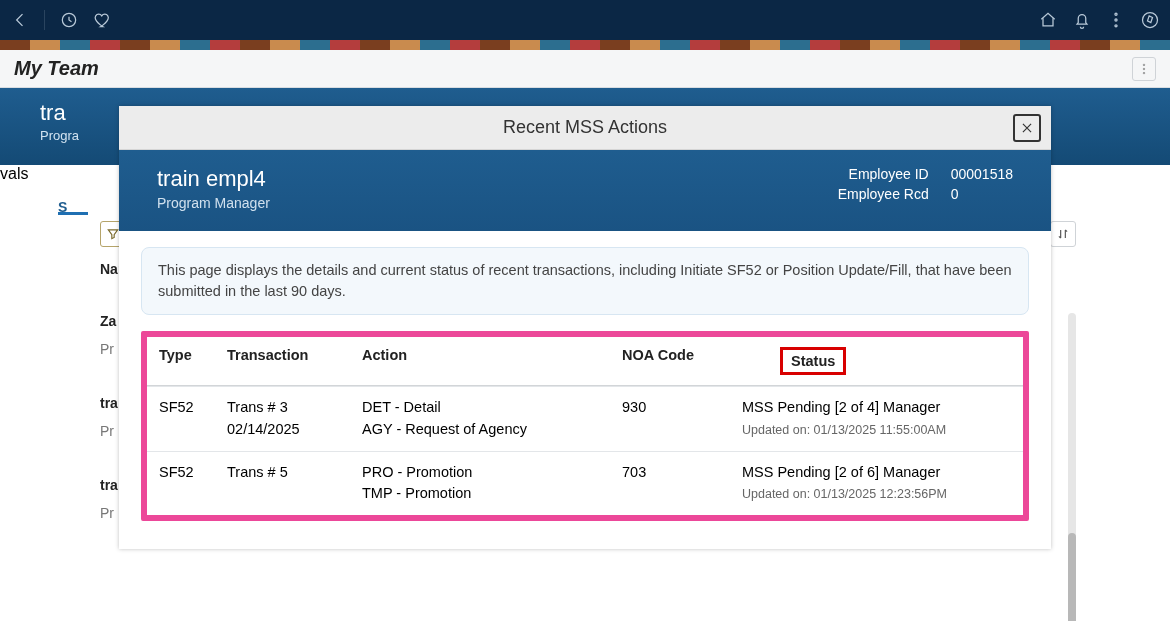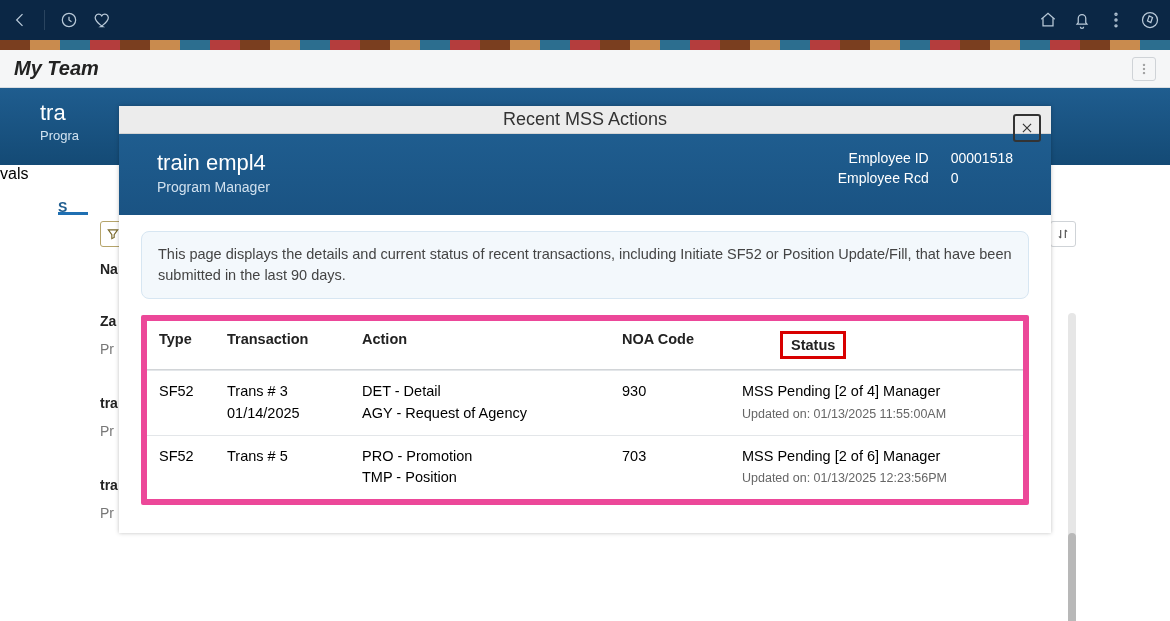--- a/index.html
+++ b/index.html
@@ -33,21 +33,21 @@
   .list-col { position:absolute; left:100px; top:78px; font-size:14px; font-weight:700; color:#222; }
   .row-peek { position:absolute; left:100px; font-size:14px; color:#222; }
   .row-peek.bold { font-weight:700; }
   .row-peek.grey { color:#777; }
   .scrollbar { position:absolute; right:94px; top:130px; width:8px; height:460px; background:#e6e6e6; border-radius:4px; }
   .scrollbar .thumb { position:absolute; top:220px; width:8px; height:130px; background:#b8b8b8; border-radius:4px; }
 
   
   .overlay { position: fixed; left:0; top:0; right:0; bottom:0; display:flex; align-items:flex-start; justify-content:center; pointer-events:none; }
   .modal { margin-top: 106px; width: 932px; background:#fff; box-shadow: 0 0 4px rgba(0,0,0,.25); pointer-events:auto; }
-  .modal-header { height: 28px; background:#ececec; border-bottom:1px solid #d5d5d5; display:flex; align-items:center; justify-content:center; position:relative; }
+  .modal-header { height: 44px; background:#ececec; border-bottom:1px solid #d5d5d5; display:flex; align-items:center; justify-content:center; position:relative; }
   .modal-header .t { font-size: 18px; color:#333; }
   .close { position:absolute; right:10px; top:8px; width:28px; height:28px; border:2px solid #333; border-radius:3px; display:flex; align-items:center; justify-content:center; stroke:#333; stroke-width:2; cursor:pointer; }
   .modal-banner { background: linear-gradient(180deg,#1f5d8f,#1a5383); color:#fff; padding: 16px 38px 20px; display:flex; }
   .modal-banner .l { flex:1; }
   .modal-banner .l .n { font-size:22px; font-weight:400; }
   .modal-banner .l .s { font-size:14px; color:#d0e0ee; margin-top:3px; }
   .modal-banner .r { font-size:14px; text-align:left; }
   .modal-banner .r .row { display:flex; gap:22px; margin-bottom:4px; }
   .modal-banner .r .lab { width:110px; text-align:right; }
   .modal-body { padding: 16px 22px 28px; }
@@ -191,40 +191,40 @@
           <div>Type</div>
           <div>Transaction</div>
           <div>Action</div>
           <div>NOA Code</div>
           <div><span class="status-hl">Status</span></div>
         </div>
         <div class="trow">
           <div class="c">SF52</div>
           <div class="c">
             <div>Trans #   3</div>
-            <div>01/14/2025</div>
+            <div>02/14/2025</div>
           </div>
           <div class="c">
             <div>DET - Detail</div>
             <div>AGY - Request of Agency</div>
           </div>
           <div class="c">930</div>
           <div class="c">
             <div>MSS Pending [2 of 4] Manager</div>
             <div class="muted">Updated on:  01/13/2025 11:55:00AM</div>
           </div>
         </div>
         <div class="trow">
           <div class="c">SF52</div>
           <div class="c">
             <div>Trans #   5</div>
           </div>
           <div class="c">
             <div>PRO - Promotion</div>
-            <div>TMP - Position</div>
+            <div>TMP - Promotion</div>
           </div>
           <div class="c">703</div>
           <div class="c">
             <div>MSS Pending [2 of 6] Manager</div>
             <div class="muted">Updated on:  01/13/2025 12:23:56PM</div>
           </div>
         </div>
       </div>
     </div>
   </div>

